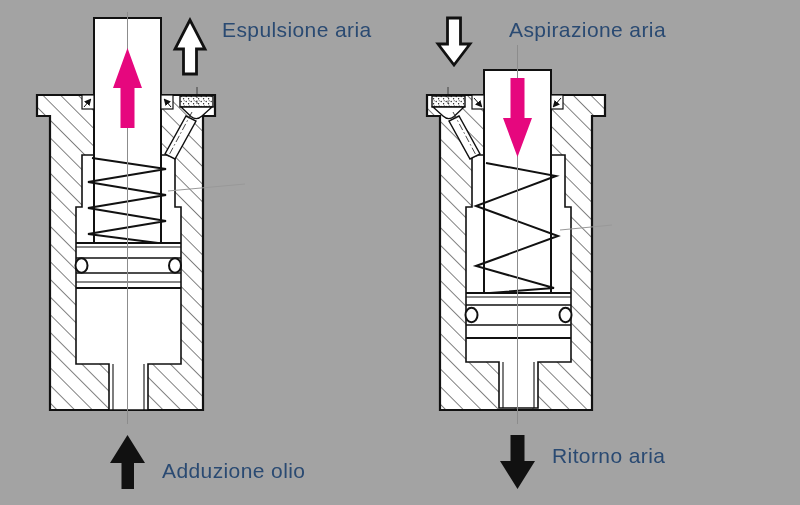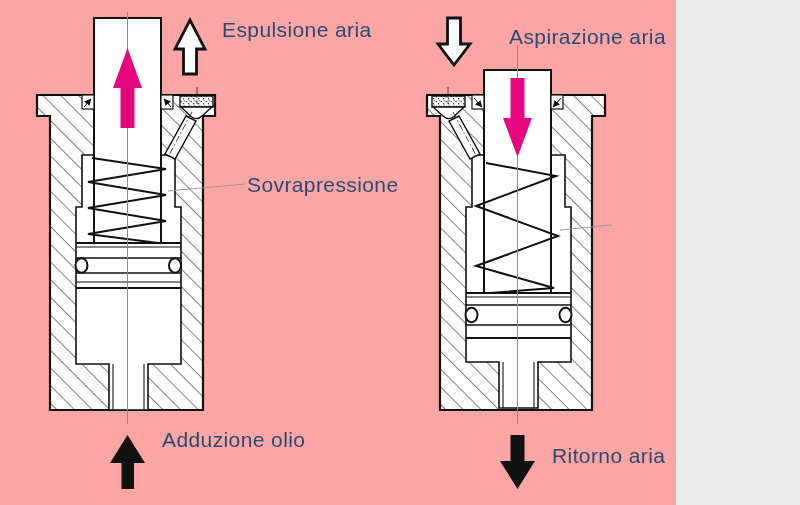--- a/index.html
+++ b/index.html
@@ -1,25 +1,25 @@
 <!DOCTYPE html>
 <html><head>
 <meta charset="utf-8">
 <style>
   html,body{margin:0;padding:0;background:#ebebeb;}
-  .stage{position:relative;width:676px;height:505px;background:#fca5a5;overflow:hidden;
+  .stage{position:relative;width:800px;height:505px;background:#a3a3a3;overflow:hidden;
          font-family:"Liberation Sans",sans-serif;}
   .stage svg{position:absolute;left:0;top:0;}
   .label{position:absolute;font-size:21px;line-height:1;color:#2a4a72;
          letter-spacing:.4px;white-space:nowrap;}
   .lbl-espulsione{left:222px;top:19px;}
-  .lbl-aspirazione{left:509px;top:26px;text-align:center;}
+  .lbl-aspirazione{left:509px;top:19px;text-align:center;}
   .lbl-sovrapressione{left:247px;top:174px;}
   .lbl-depressione{left:614px;top:218px;}
-  .lbl-adduzione{left:162px;top:429px;}
+  .lbl-adduzione{left:162px;top:460px;}
   .lbl-ritorno{left:552px;top:445px;}
 </style>
 </head>
 <body>
 
 <div class="stage">
 
   <svg width="800" height="505" viewBox="0 0 800 505">
     <defs>
       <pattern id="hatch" width="12.5" height="12.5" patternUnits="userSpaceOnUse" patternTransform="rotate(-45)">
@@ -132,16 +132,15 @@
       <polygon points="447.5,18 460.5,18 460.5,44 470,44 454,65 438,44 447.5,44" fill="#ffffff" stroke="#111" stroke-width="2.8" stroke-linejoin="miter"></polygon>
 
       <polygon points="510.5,435 524.5,435 524.5,461 535,461 517.5,489 500,461 510.5,461" fill="#111111"></polygon>
 
       <line x1="560" y1="230" x2="612" y2="225" stroke="#999" stroke-width="1"></line>
     </g>
   </svg>
 
   <div class="label lbl-espulsione">Espulsione aria</div>
   <div class="label lbl-aspirazione">Aspirazione aria</div>
-  <div class="label lbl-sovrapressione">Sovrapressione</div>
   <div class="label lbl-adduzione">Adduzione olio</div>
   <div class="label lbl-ritorno">Ritorno aria</div>
 </div>
 
 </body></html>

